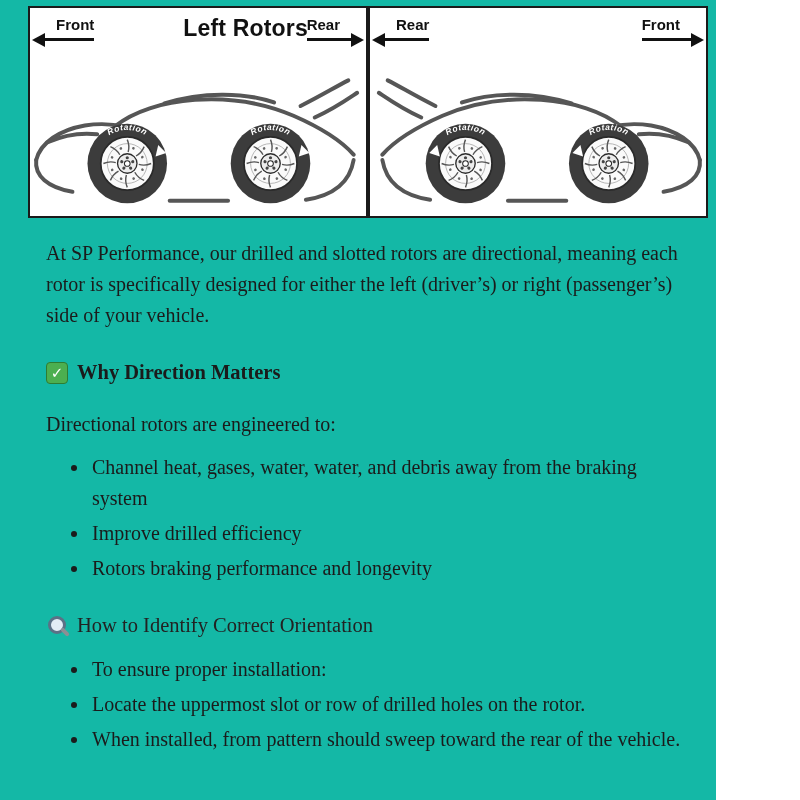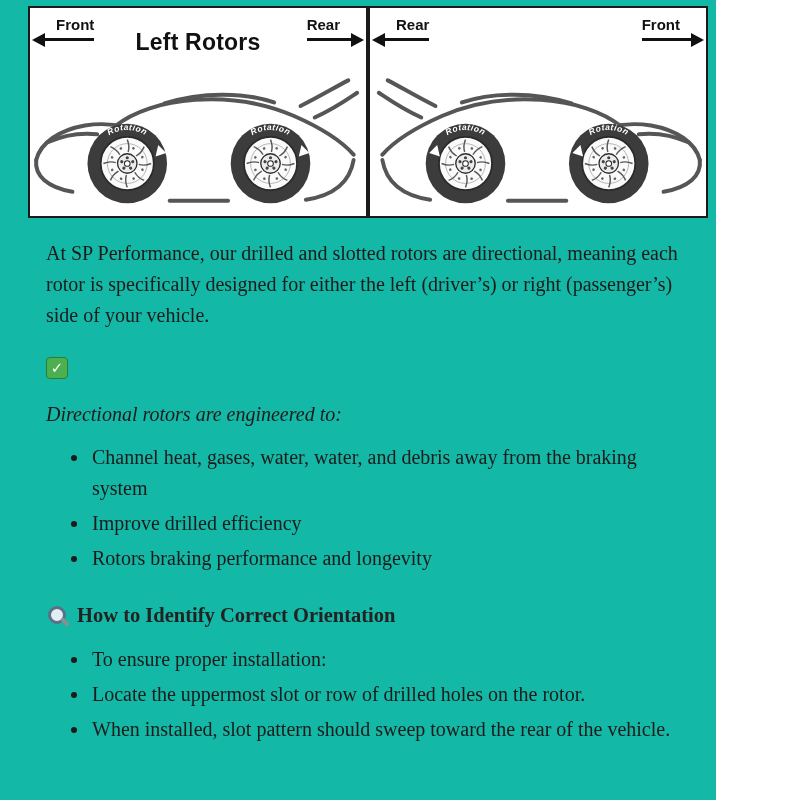--- a/index.html
+++ b/index.html
@@ -3,43 +3,43 @@
 <meta charset="utf-8">
 <style>
   html,body{margin:0;padding:0;background:#fff;}
   .page{width:696px;height:800px;background:#14b8a6;overflow:hidden;position:relative;
         font-family:"Liberation Serif",serif;color:#1b1b1b;padding-left:20px;}
 
   
   .diagram{display:flex;margin:6px 8px 0 8px;}
   .panel{position:relative;width:50%;height:212px;border:2.5px solid #1a1a1a;background:#fff;box-sizing:border-box;}
   .panel + .panel{border-left-width:2px;}
-  .panel-title{position:absolute;left:50%;top:21px;transform:translateX(-50%);text-align:center;width:220px;}
+  .panel-title{position:absolute;left:50%;top:7px;transform:translateX(-50%);text-align:right;width:220px;}
   .pt-main{font:bold 23px "Liberation Sans",sans-serif;color:#111;letter-spacing:.2px;}
   .pt-sub{font:bold italic 13.5px "Liberation Sans",sans-serif;color:#222;margin-top:1px;}
 
   .arrow-label{position:absolute;top:8px;font:bold 15px "Liberation Sans",sans-serif;color:#111;padding-bottom:8px;}
   .arrow-left{left:26px;}
   .arrow-right{right:26px;}
   .al-shaft{position:absolute;bottom:0;height:3px;background:#111;}
   .arrow-left  .al-shaft{left:-12px;right:0;}
   .arrow-right .al-shaft{left:0;right:-12px;}
   .al-head{position:absolute;width:0;height:0;bottom:-6px;border-top:7px solid transparent;border-bottom:7px solid transparent;}
   .arrow-left  .al-head{left:-24px;border-right:13px solid #111;}
   .arrow-right .al-head{right:-24px;border-left:13px solid #111;}
 
   .car-svg{position:absolute;left:0;bottom:2px;width:100%;height:162px;}
   .rot-text{font-family:"Liberation Sans",sans-serif;font-size:9.5px;font-weight:bold;font-style:italic;fill:#fff;letter-spacing:.6px;}
 
   
   .content{padding:0 26px;font-size:20px;line-height:1.55;}
   .content p{margin:20px 0 0 0;}
   .section-heading{margin:26px 0 0 0;font-size:20.5px;font-weight:bold;display:flex;align-items:center;}
-  .section-heading.light{font-weight:bold;color:#222;}
-  .lead{margin-top:20px;font-style:italic;}
+  .section-heading.light{font-weight:normal;color:#222;}
+  .lead{margin-top:20px;}
   ul{margin:12px 0 0 0;padding-left:44px;}
   li{margin:2px 0 4px 0;padding-left:2px;}
 
   
   .check-icon{display:inline-block;width:20px;height:20px;background:#4caf50;border:1.5px solid #2e7d32;
               border-radius:4px;color:#fff;font:bold 15px/20px "DejaVu Sans",sans-serif;
               text-align:center;margin-right:9px;flex:0 0 auto;}
   
   .mag-icon{position:relative;display:inline-block;width:24px;height:24px;margin-right:7px;flex:0 0 auto;}
   .mag-icon .lens{position:absolute;left:2px;top:2px;width:12px;height:12px;border:3px solid #5b7186;
@@ -167,20 +167,21 @@
       </svg>
     </div>
   </div>
 
   <div class="content">
 
     <p>At SP Performance, our drilled and slotted rotors are directional, meaning each rotor is specifically designed for either the left (driver’s) or right (passenger’s) side of your vehicle.</p>
 
     <div class="section-heading">
       <span class="check-icon">✓</span>
+      <span>Why Direction Matters</span>
     </div>
 
     <p class="lead">Directional rotors are engineered to:</p>
 
     <ul>
       <li>Channel heat, gases, water, water, and debris away from the braking system</li>
       <li>Improve drilled efficiency</li>
       <li>Rotors braking performance and longevity</li>
     </ul>
 
@@ -188,17 +189,17 @@
       <span class="mag-icon">
         <span class="lens"></span>
         <span class="handle"></span>
       </span>
       <span>How to Identify Correct Orientation</span>
     </div>
 
     <ul>
       <li>To ensure proper installation:</li>
       <li>Locate the uppermost slot or row of drilled holes on the rotor.</li>
-      <li>When installed, slot pattern should sweep toward the rear of the vehicle.</li>
+      <li>When installed, from pattern should sweep toward the rear of the vehicle.</li>
     </ul>
 
   </div>
 </div>
 
 </body></html>

